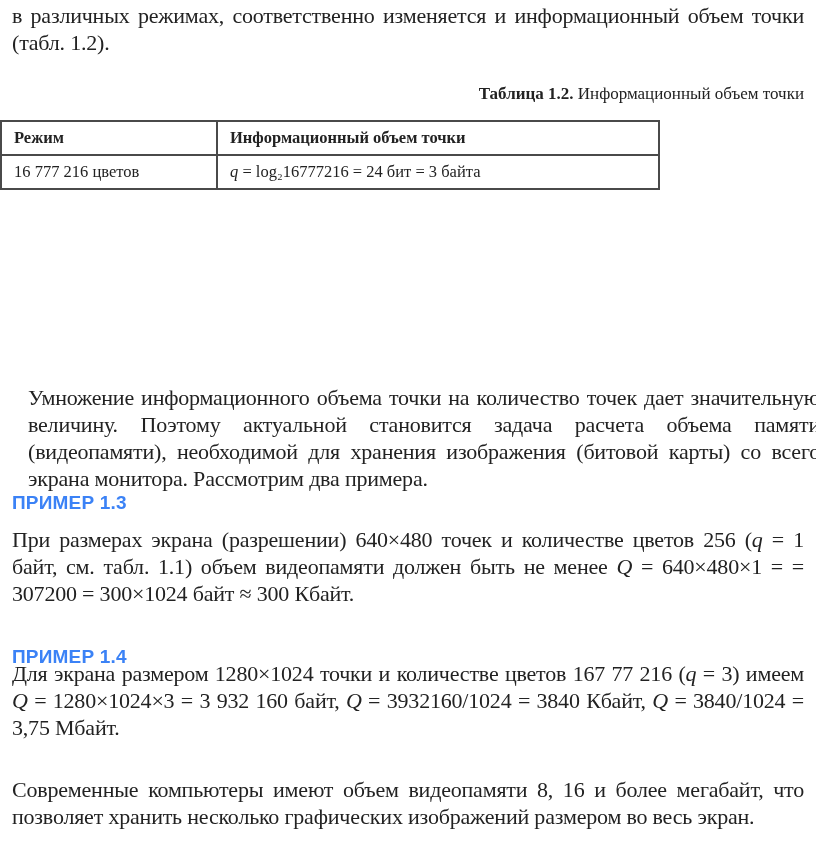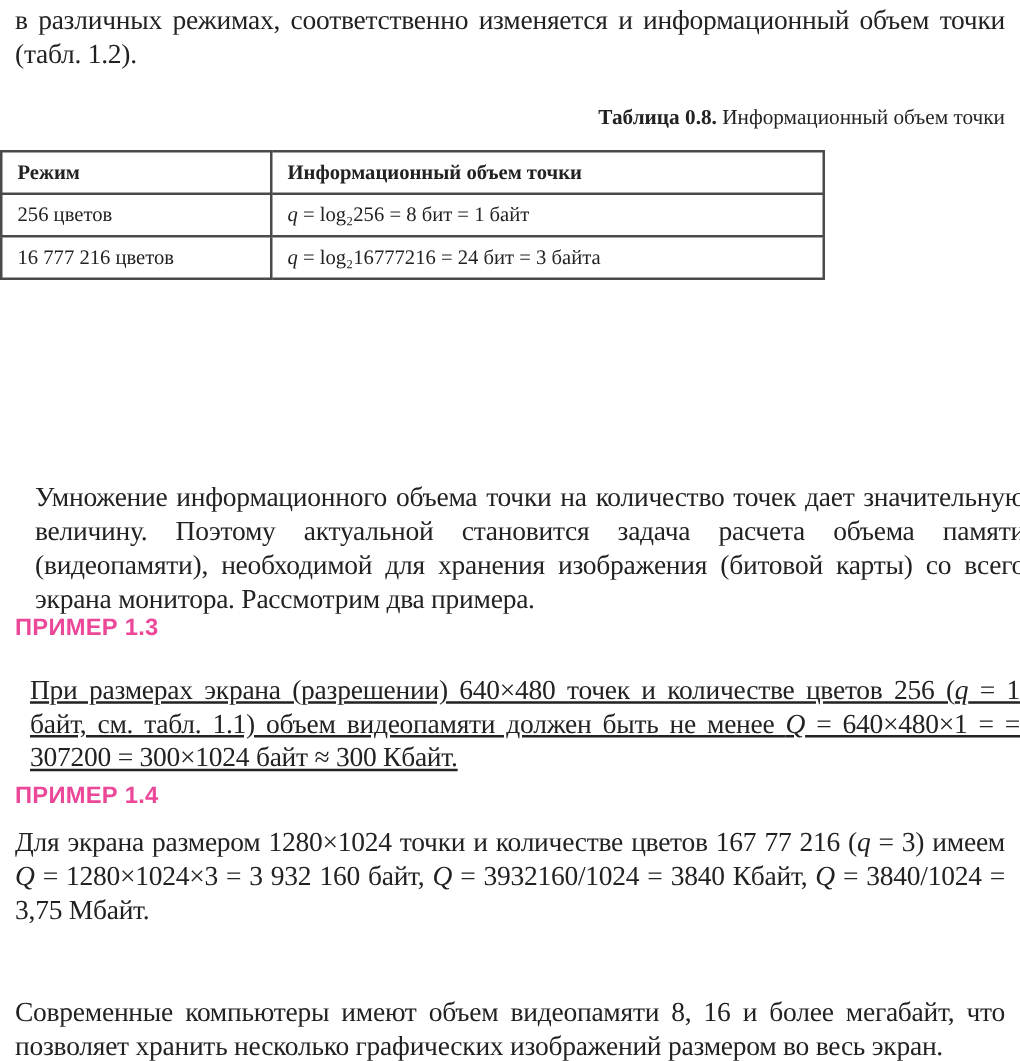--- a/index.html
+++ b/index.html
@@ -29,53 +29,49 @@
     height: 32px; padding: 0 0 0 12px; text-align: left;
     vertical-align: middle;
   }
   table.info th { font-weight: bold; }
   table.info td.col1, table.info th.col1 { width: 202px; }
   .q { font-style: italic; }
   .heading {
     position: absolute; left: 12px;
     font-family: "Liberation Sans", "DejaVu Sans", sans-serif;
     font-weight: bold; font-size: 19px; letter-spacing: 0.2px;
-    color: #ec4899;
+    color: #3b82f6;
   }
   .it { font-style: italic; }
 </style>
 </head>
 <body>
 
 <p class="para" style="top:2px; margin:0;">в различных режимах, соответственно изменяется и информационный объем точки (табл. 1.2).</p>
 
 <div class="caption">
-  <b>Таблица 0.8.</b><span> Информационный объем точки</span>
+  <b>Таблица 1.2.</b><span> Информационный объем точки</span>
 </div>
 
 <table class="info">
   <tbody>
       <tr>
     <th class="col1">Режим</th>
     <th>Информационный объем точки</th>
-  </tr>
-  <tr>
-    <td class="col1">256 цветов</td>
-    <td><span class="q">q</span><span> = log₂256 = 8 бит = 1 байт</span></td>
   </tr>
   <tr>
     <td class="col1">16 777 216 цветов</td>
     <td><span class="q">q</span><span> = log₂16777216 = 24 бит = 3 байта</span></td>
   </tr>
 </tbody>
   </table>
 
 <p class="para" style="top:368px; margin:16px;">Умножение информационного объема точки на количество точек дает значительную величину. Поэтому актуальной становится задача расчета объема памяти (видеопамяти), необходимой для хранения изображения (битовой карты) со всего экрана монитора. Рассмотрим два примера.</p>
 
 <div class="heading" style="top:492px;">ПРИМЕР 1.3</div>
 
-<p class="para" style="top:526px; margin:12px;text-decoration:underline;"><span>При размерах экрана (разрешении) 640×480 точек и количестве цветов 256 (</span><span class="it">q</span><span> = 1 байт, см. табл. 1.1) объем видеопамяти должен быть не менее </span><span class="it">Q</span><span> = 640×480×1 = = 307200 = 300×1024 байт ≈ 300 Кбайт.</span></p>
+<p class="para" style="top:526px; margin:0;"><span>При размерах экрана (разрешении) 640×480 точек и количестве цветов 256 (</span><span class="it">q</span><span> = 1 байт, см. табл. 1.1) объем видеопамяти должен быть не менее </span><span class="it">Q</span><span> = 640×480×1 = = 307200 = 300×1024 байт ≈ 300 Кбайт.</span></p>
 
-<div class="heading" style="top:626px;">ПРИМЕР 1.4</div>
+<div class="heading" style="top:646px;">ПРИМЕР 1.4</div>
 
 <p class="para" style="top:660px; margin:0;"><span>Для экрана размером 1280×1024 точки и количестве цветов 167 77 216 (</span><span class="it">q</span><span> = 3) имеем </span><span class="it">Q</span><span> = 1280×1024×3 = 3 932 160 байт, </span><span class="it">Q</span><span> = 3932160/1024 = 3840 Кбайт, </span><span class="it">Q</span><span> = 3840/1024 = 3,75 Мбайт.</span></p>
 
-<p class="para" style="top:796px; margin:0;">Современные компьютеры имеют объем видеопамяти 8, 16 и более мегабайт, что позволяет хранить несколько графических изображений размером во весь экран.</p>
+<p class="para" style="top:776px; margin:0;">Современные компьютеры имеют объем видеопамяти 8, 16 и более мегабайт, что позволяет хранить несколько графических изображений размером во весь экран.</p>
 
 </body></html>

